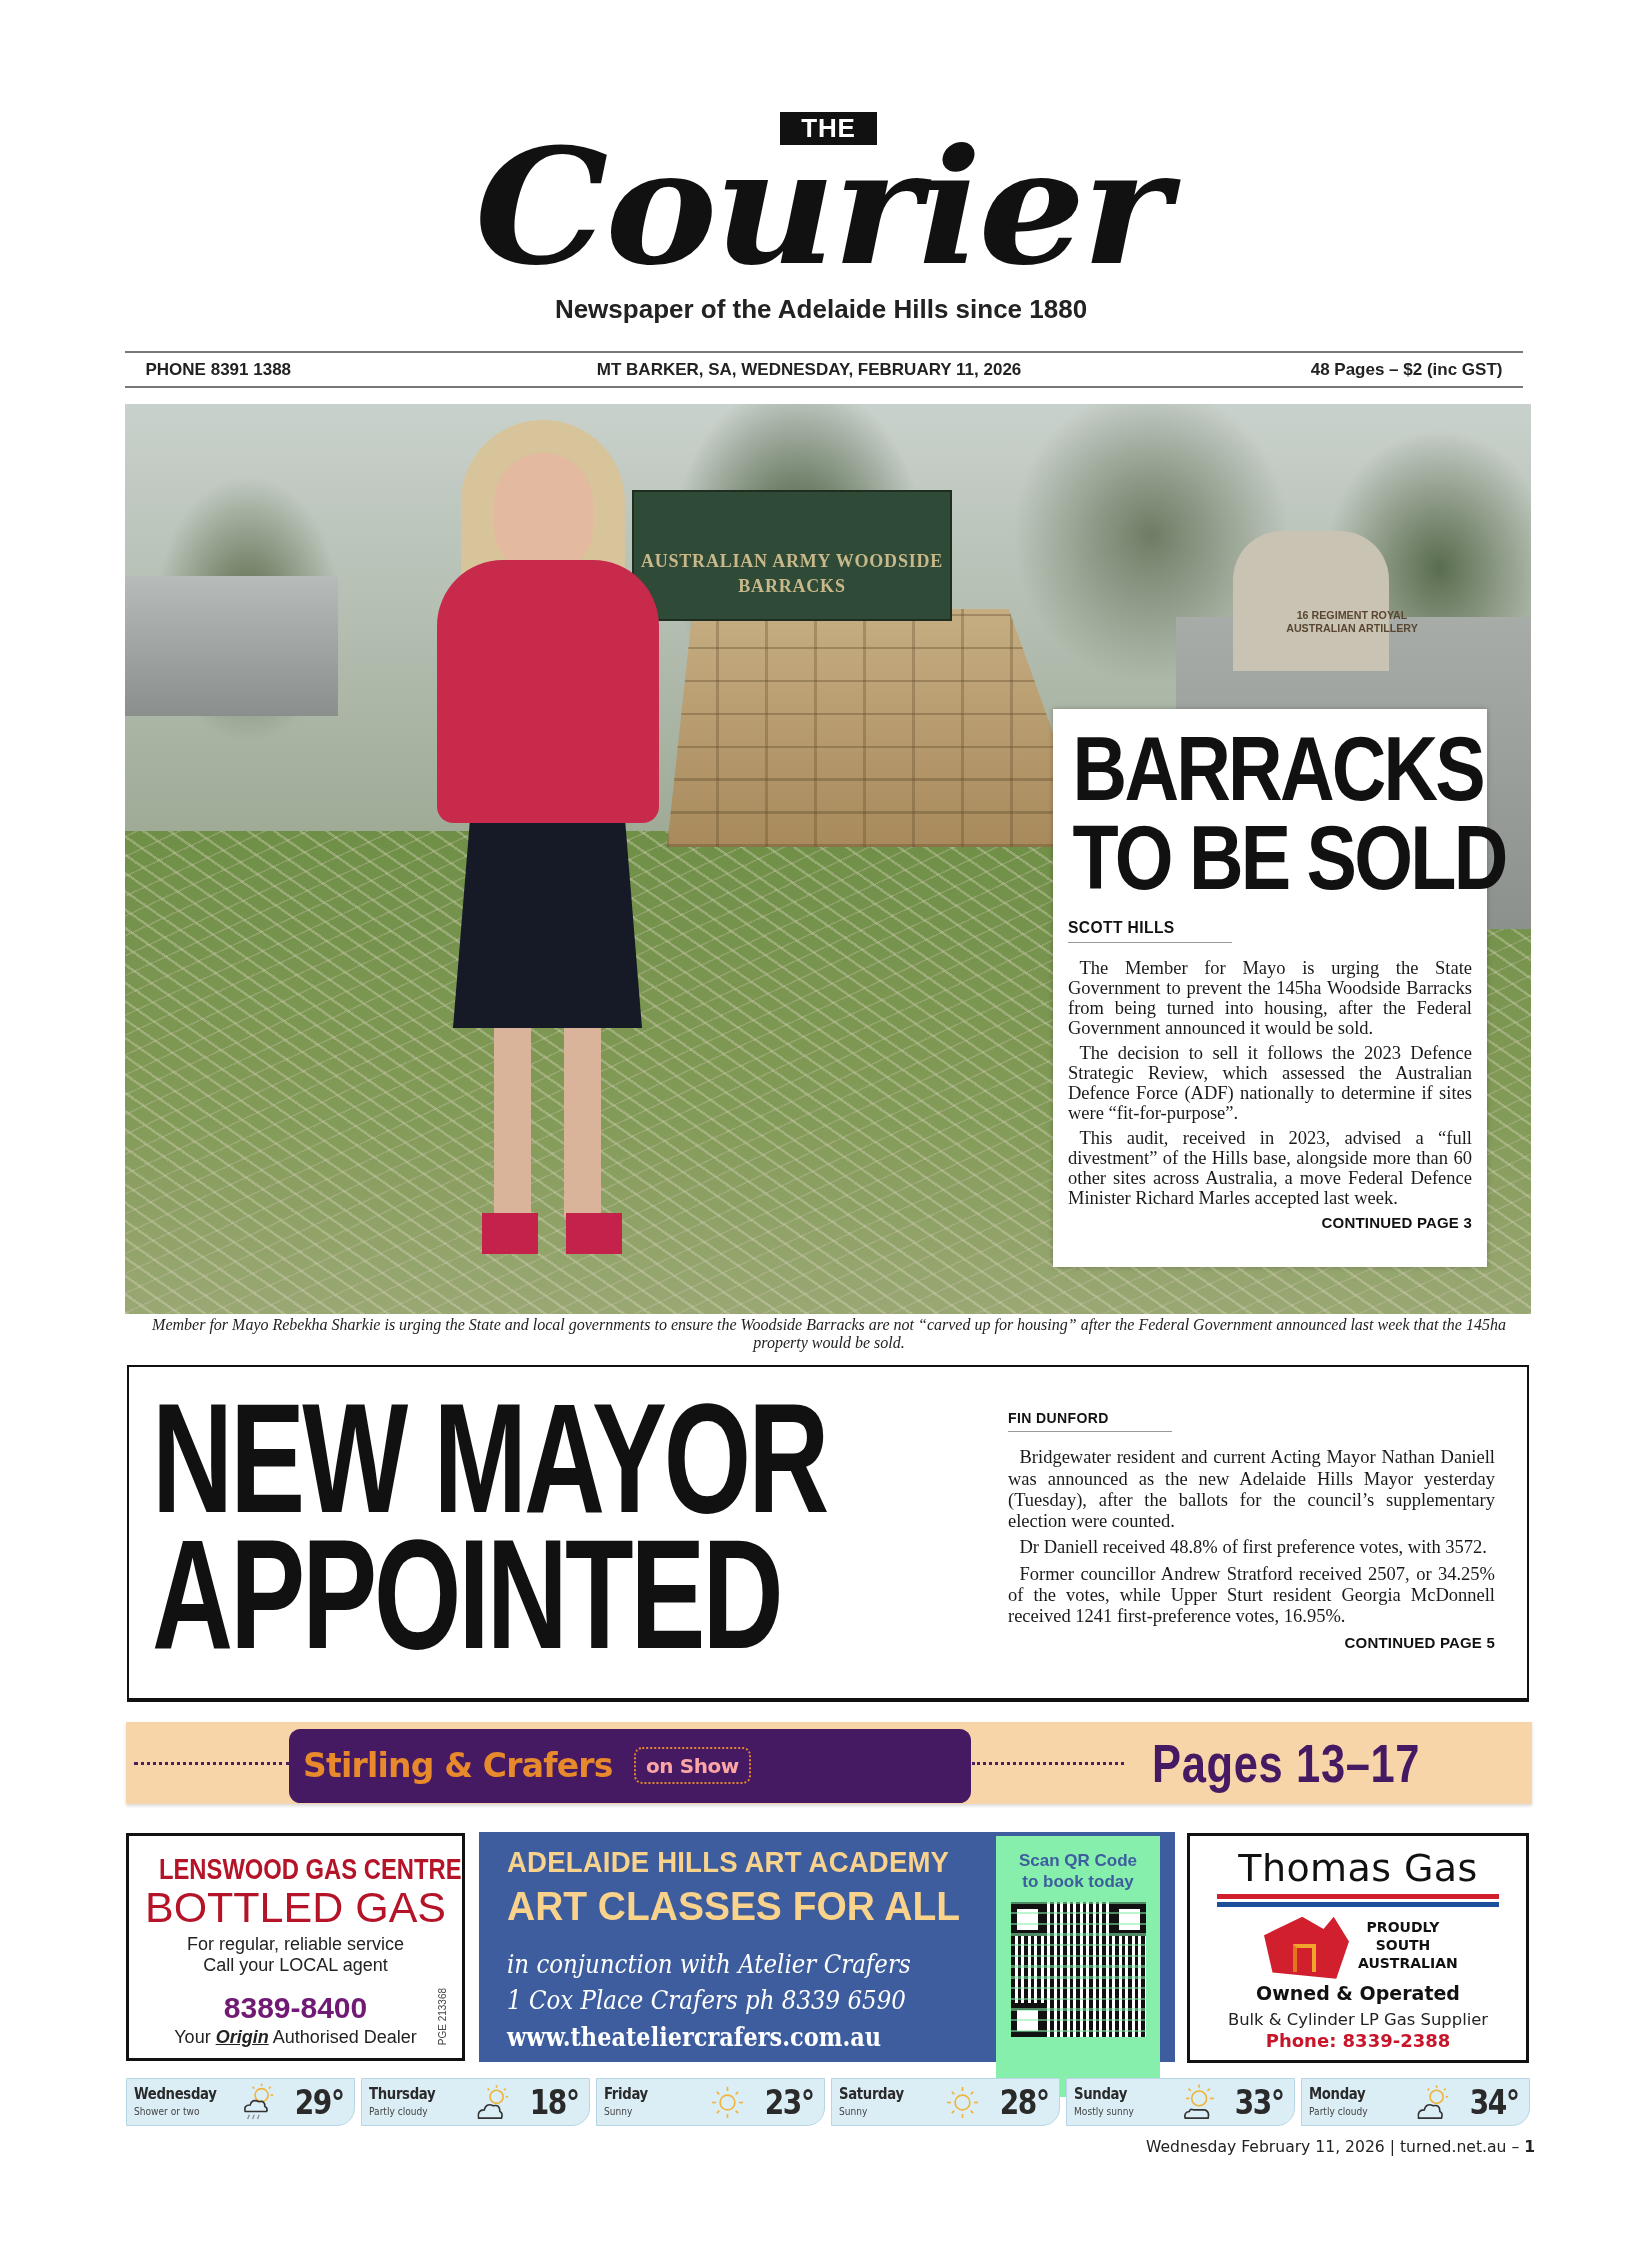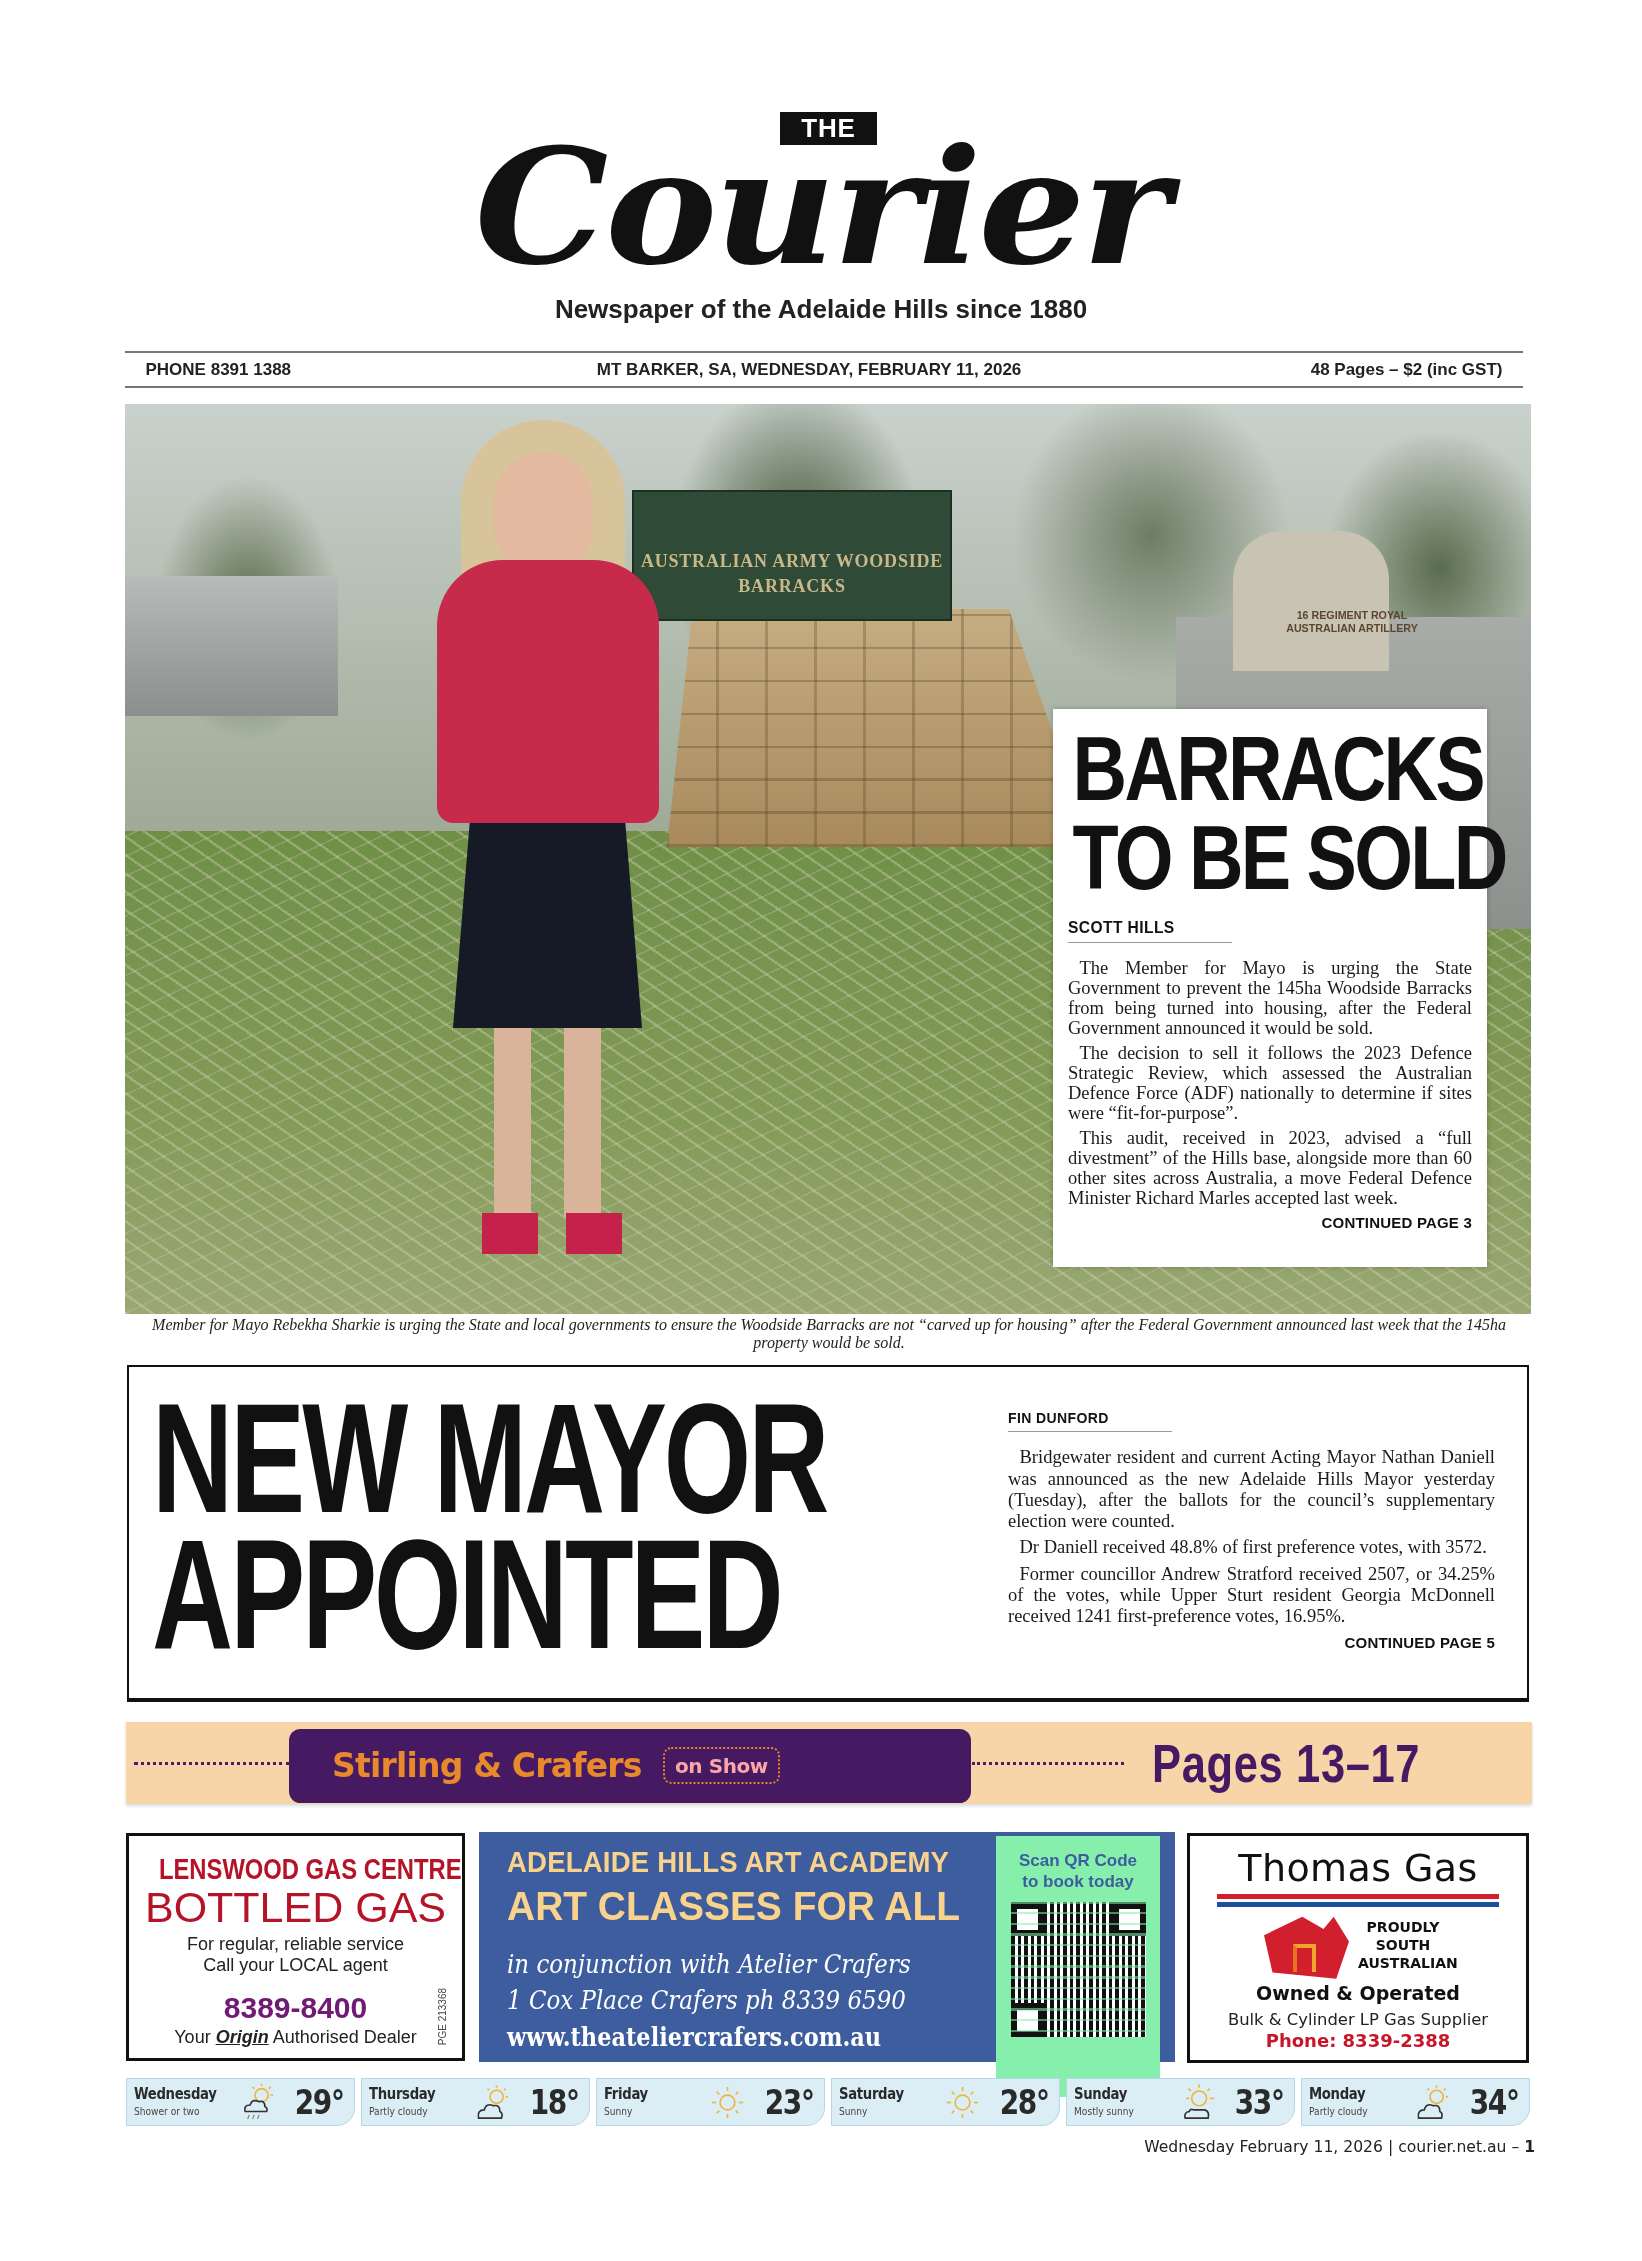--- a/index.html
+++ b/index.html
@@ -84,21 +84,21 @@
     letter-spacing: -4.1px; transform: scaleX(0.72); transform-origin: left top; white-space: nowrap; }
   .mayor-right { position: absolute; left: 879px; top: 41px; width: 487px; }
   .mayor-right .byline { width: 164px; margin-top: 0; font-size: 14px; }
   .mayor-right .story-text { font-size: 18.5px; line-height: 21.3px; margin-top: 15px; }
 
   
   .banner { position: absolute; left: 126px; top: 1722px; width: 1406px; height: 82px; background: #f7d5a8;
     box-shadow: 0 1.6px 3.3px rgba(0,0,0,0.15); }
   .banner .dots-left { position: absolute; left: 8.2px; top: 40px; width: 156px; border-top: 3.3px dotted #4a1e63; }
   .banner .pill { position: absolute; left: 163px; top: 6.6px; width: 682px; height: 74px; background: #451a63; border-radius: 11.5px;
-    display: flex; align-items: center; padding-left: 43px; }
+    display: flex; align-items: center; padding-left: 14px; }
   .banner .pill-title { font: 900 33px/1 "DejaVu Sans", sans-serif; color: #e8892b; letter-spacing: -0.8px; }
   .banner .on-show { margin-left: 21.3px; border: 2.5px dotted #e8892b; border-radius: 8.2px; padding: 6.6px 10px;
     font: 900 20px/1 "DejaVu Sans", sans-serif; color: #fca5a5; letter-spacing: -0.4px; }
   .banner .dots-right { position: absolute; left: 846px; top: 40px; width: 152px; border-top: 3.3px dotted #4a1e63; }
   .banner .pages { position: absolute; left: 1026px; top: 11.5px; font: 900 53px/59px "Liberation Sans", sans-serif; color: #451a63;
     transform: scaleX(0.82); transform-origin: left top; letter-spacing: 0.8px; white-space: nowrap; }
 
   
   .ad-lenswood { position: absolute; left: 126px; top: 1833px; width: 339px; height: 228px; border: 3.3px solid #111; background: #fff;
     text-align: center; }
@@ -378,17 +378,17 @@
         </g>
       <path d="M8 44 Q6 34 15 34 Q17 25 26 29 Q34 27 34 36 Q38 38 36 44 Z" fill="#dbeef6" stroke="#333" stroke-width="2"></path>
     </svg>
     <div class="temp">34°</div>
   </div>
 </div>
 
 <div class="footer">
   <span>Wednesday February 11, 2026</span>
   <span>|</span>
-  <span>courier.net.au</span>
+  <span>turned.net.au</span>
   <span>–</span>
   <b>1</b>
 </div>
 
 
 </body></html>

